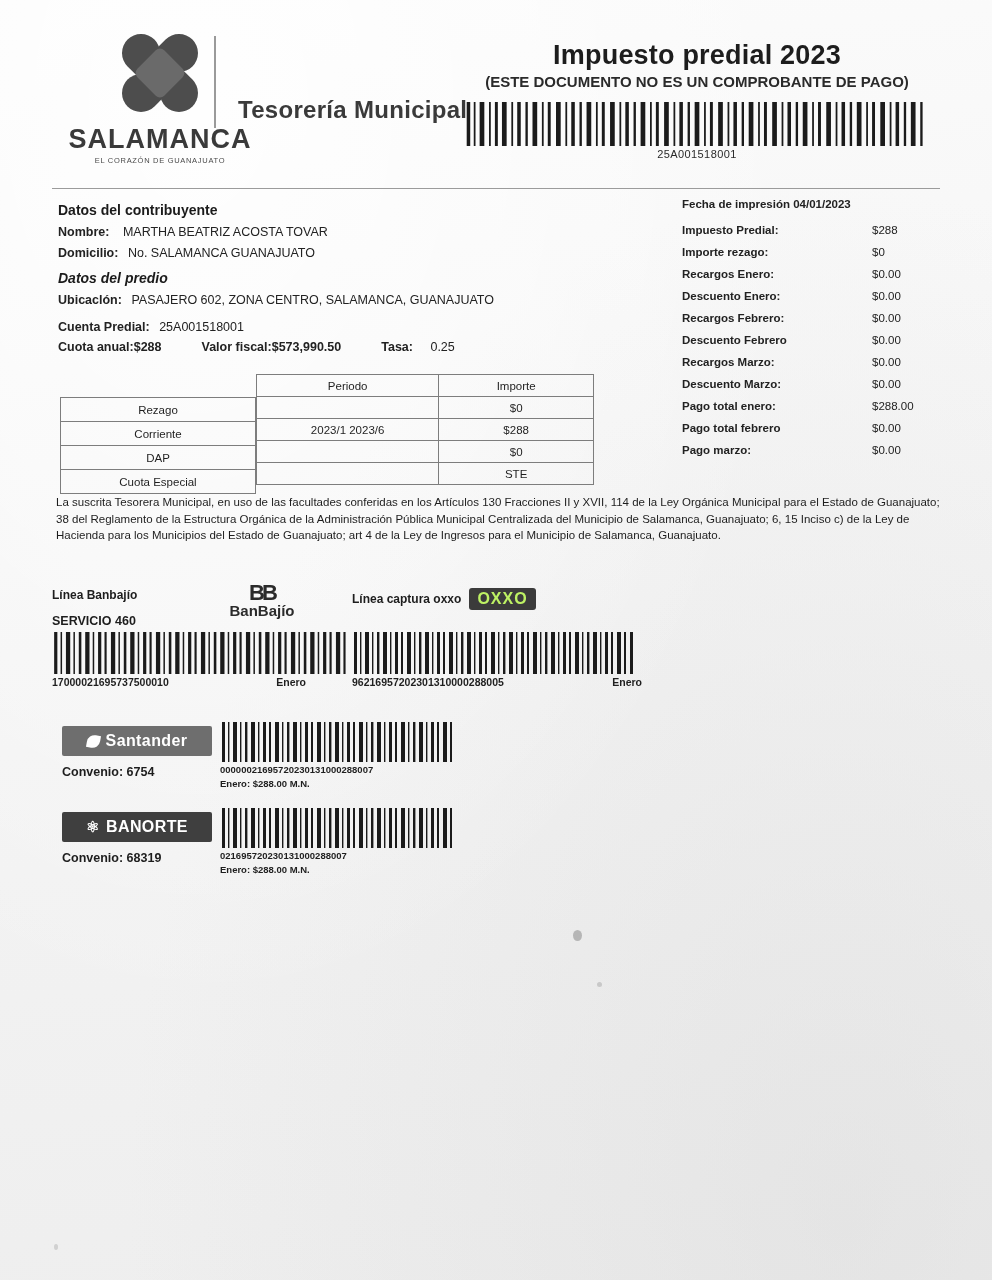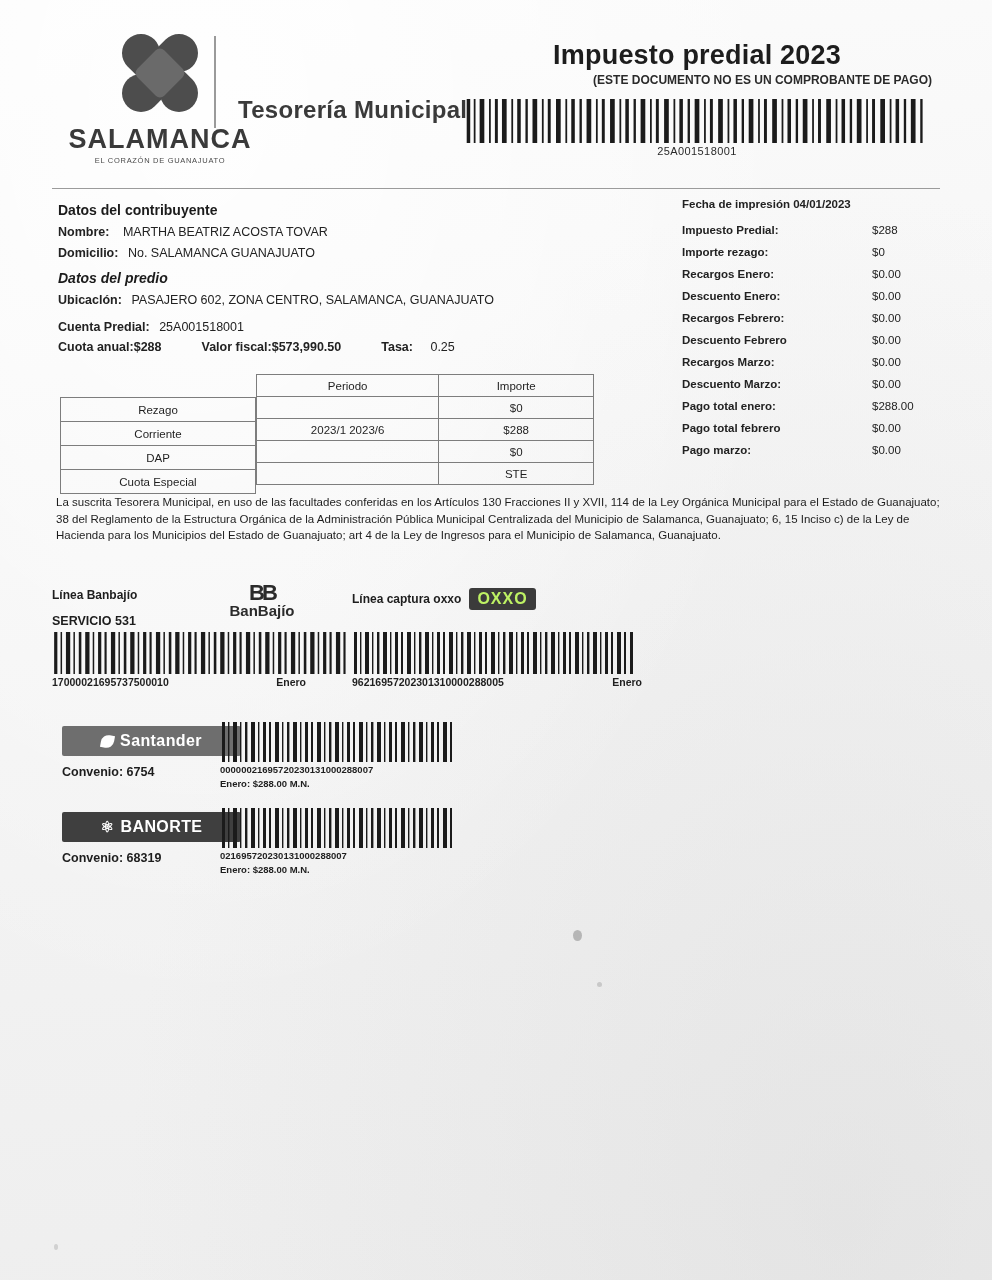--- a/index.html
+++ b/index.html
@@ -106,25 +106,24 @@
     width: 470px;
     text-align: center;
   }
   .doc-title {
     font-size: 27px;
     font-weight: bold;
     color: #1d1d1d;
     letter-spacing: .2px;
   }
   .doc-subtitle {
-    font-size: 12px;
+    font-size: 15px;
     font-weight: bold;
     color: #2a2a2a;
     margin-top: 2px;
-    text-align: right;
   }
   .barcode-top {
     margin-top: 12px;
   }
   .barcode {
     display: block;
     width: 100%;
     height: 44px;
   }
   .barcode-label {
@@ -285,21 +284,21 @@
     letter-spacing: 1px;
     padding: 2px 8px;
     border-radius: 3px;
     vertical-align: middle;
     margin-left: 8px;
   }
 
   
   .bank-row { position: absolute; left: 62px; width: 880px; }
   .bank-badge {
-    width: 179px; height: 30px;
+    width: 150px; height: 30px;
     border-radius: 2px;
     display: flex;
     align-items: center;
     justify-content: center;
     gap: 6px;
     color: #fff;
     font-weight: bold;
     font-size: 16px;
     letter-spacing: .4px;
   }
@@ -568,21 +567,21 @@
   <div class="legal">La suscrita Tesorera Municipal, en uso de las facultades conferidas en los Artículos 130 Fracciones II y XVII, 114 de la Ley Orgánica Municipal para el Estado de Guanajuato; 38 del Reglamento de la Estructura Orgánica de la Administración Pública Municipal Centralizada del Municipio de Salamanca, Guanajuato; 6, 15 Inciso c) de la Ley de Hacienda para los Municipios del Estado de Guanajuato; art 4 de la Ley de Ingresos para el Municipio de Salamanca, Guanajuato.</div>
 
   <div class="pay">
 
     <div class="banbajio-block">
       <div class="pay-title">Línea Banbajío</div>
       <div class="bb-logo">
         <div class="bb-mark">BB</div>
         <div class="bb-name">BanBajío</div>
       </div>
-      <div class="servicio">SERVICIO 531</div>
+      <div class="servicio">SERVICIO 460</div>
       <svg class="bc-wide" viewBox="0 0 280 42" preserveAspectRatio="none">
         <g fill="#1b1b1b">
           <rect x="2" y="0" width="3" height="42"></rect>
             <rect x="8" y="0" width="1.4" height="42"></rect>
           <rect x="13" y="0" width="4" height="42"></rect>
             <rect x="20" y="0" width="1.4" height="42"></rect>
           <rect x="25" y="0" width="2.4" height="42"></rect>
             <rect x="31" y="0" width="4" height="42"></rect>
           <rect x="38" y="0" width="1.4" height="42"></rect>
             <rect x="43" y="0" width="3" height="42"></rect>

